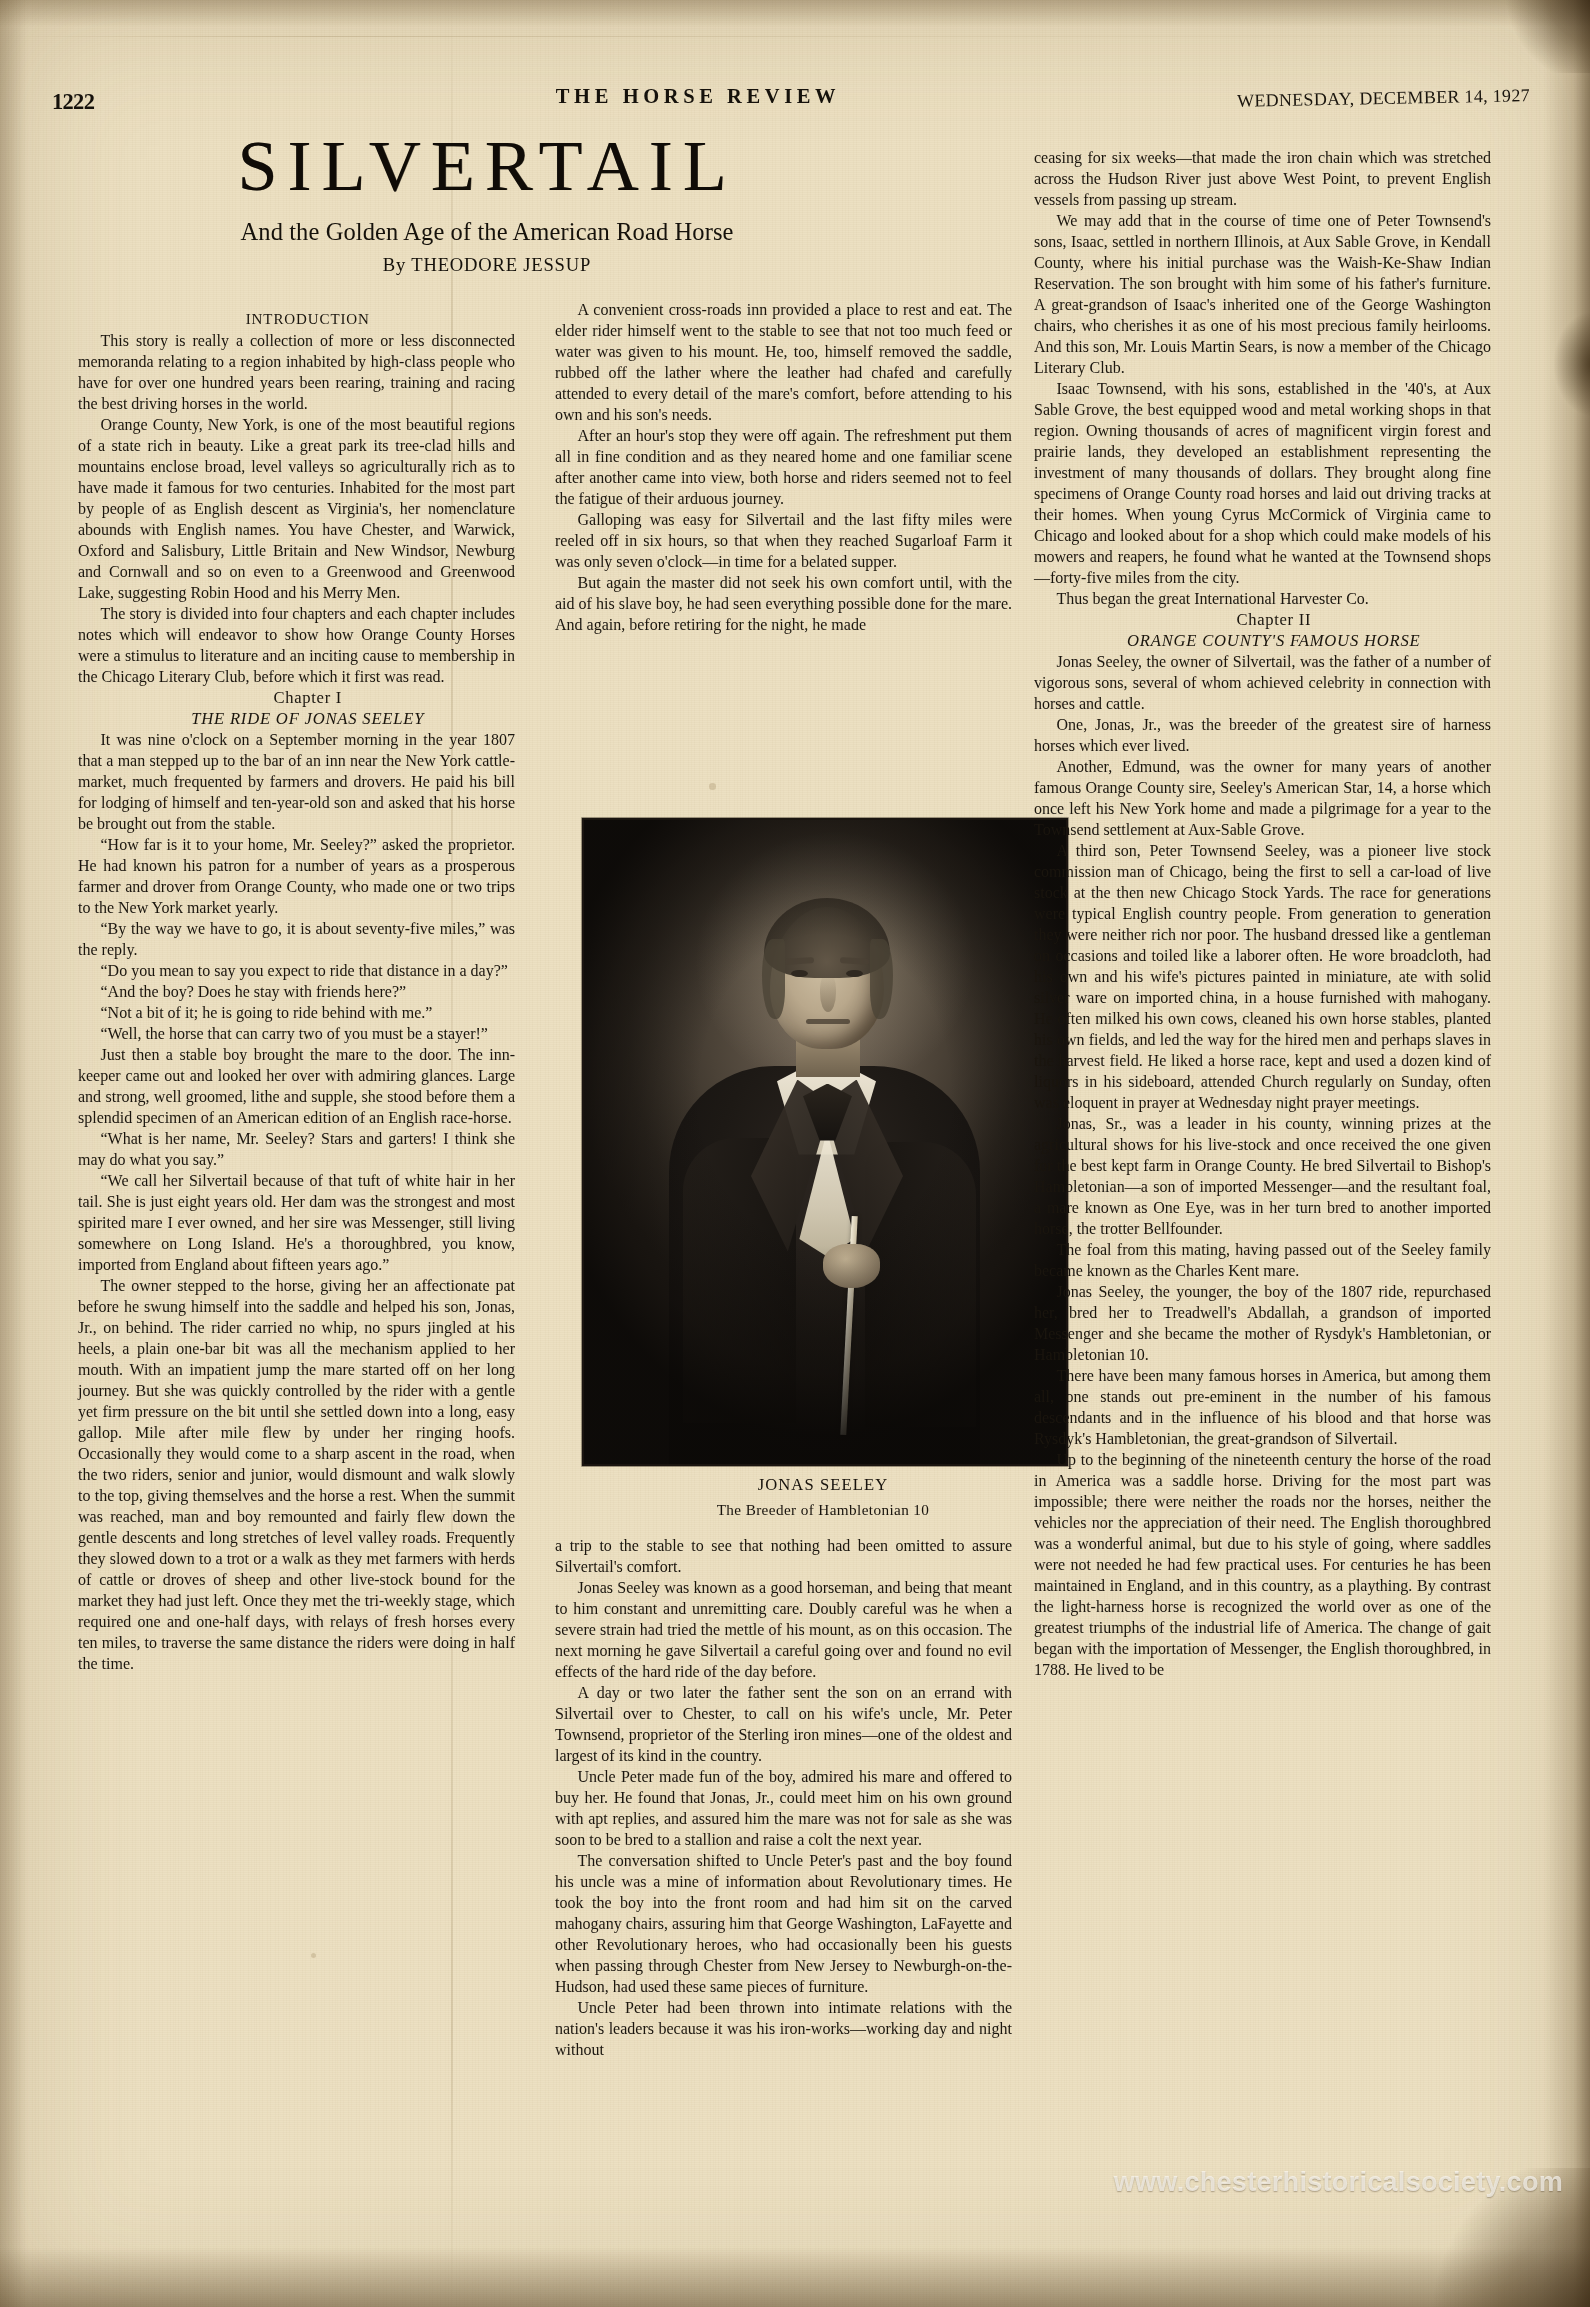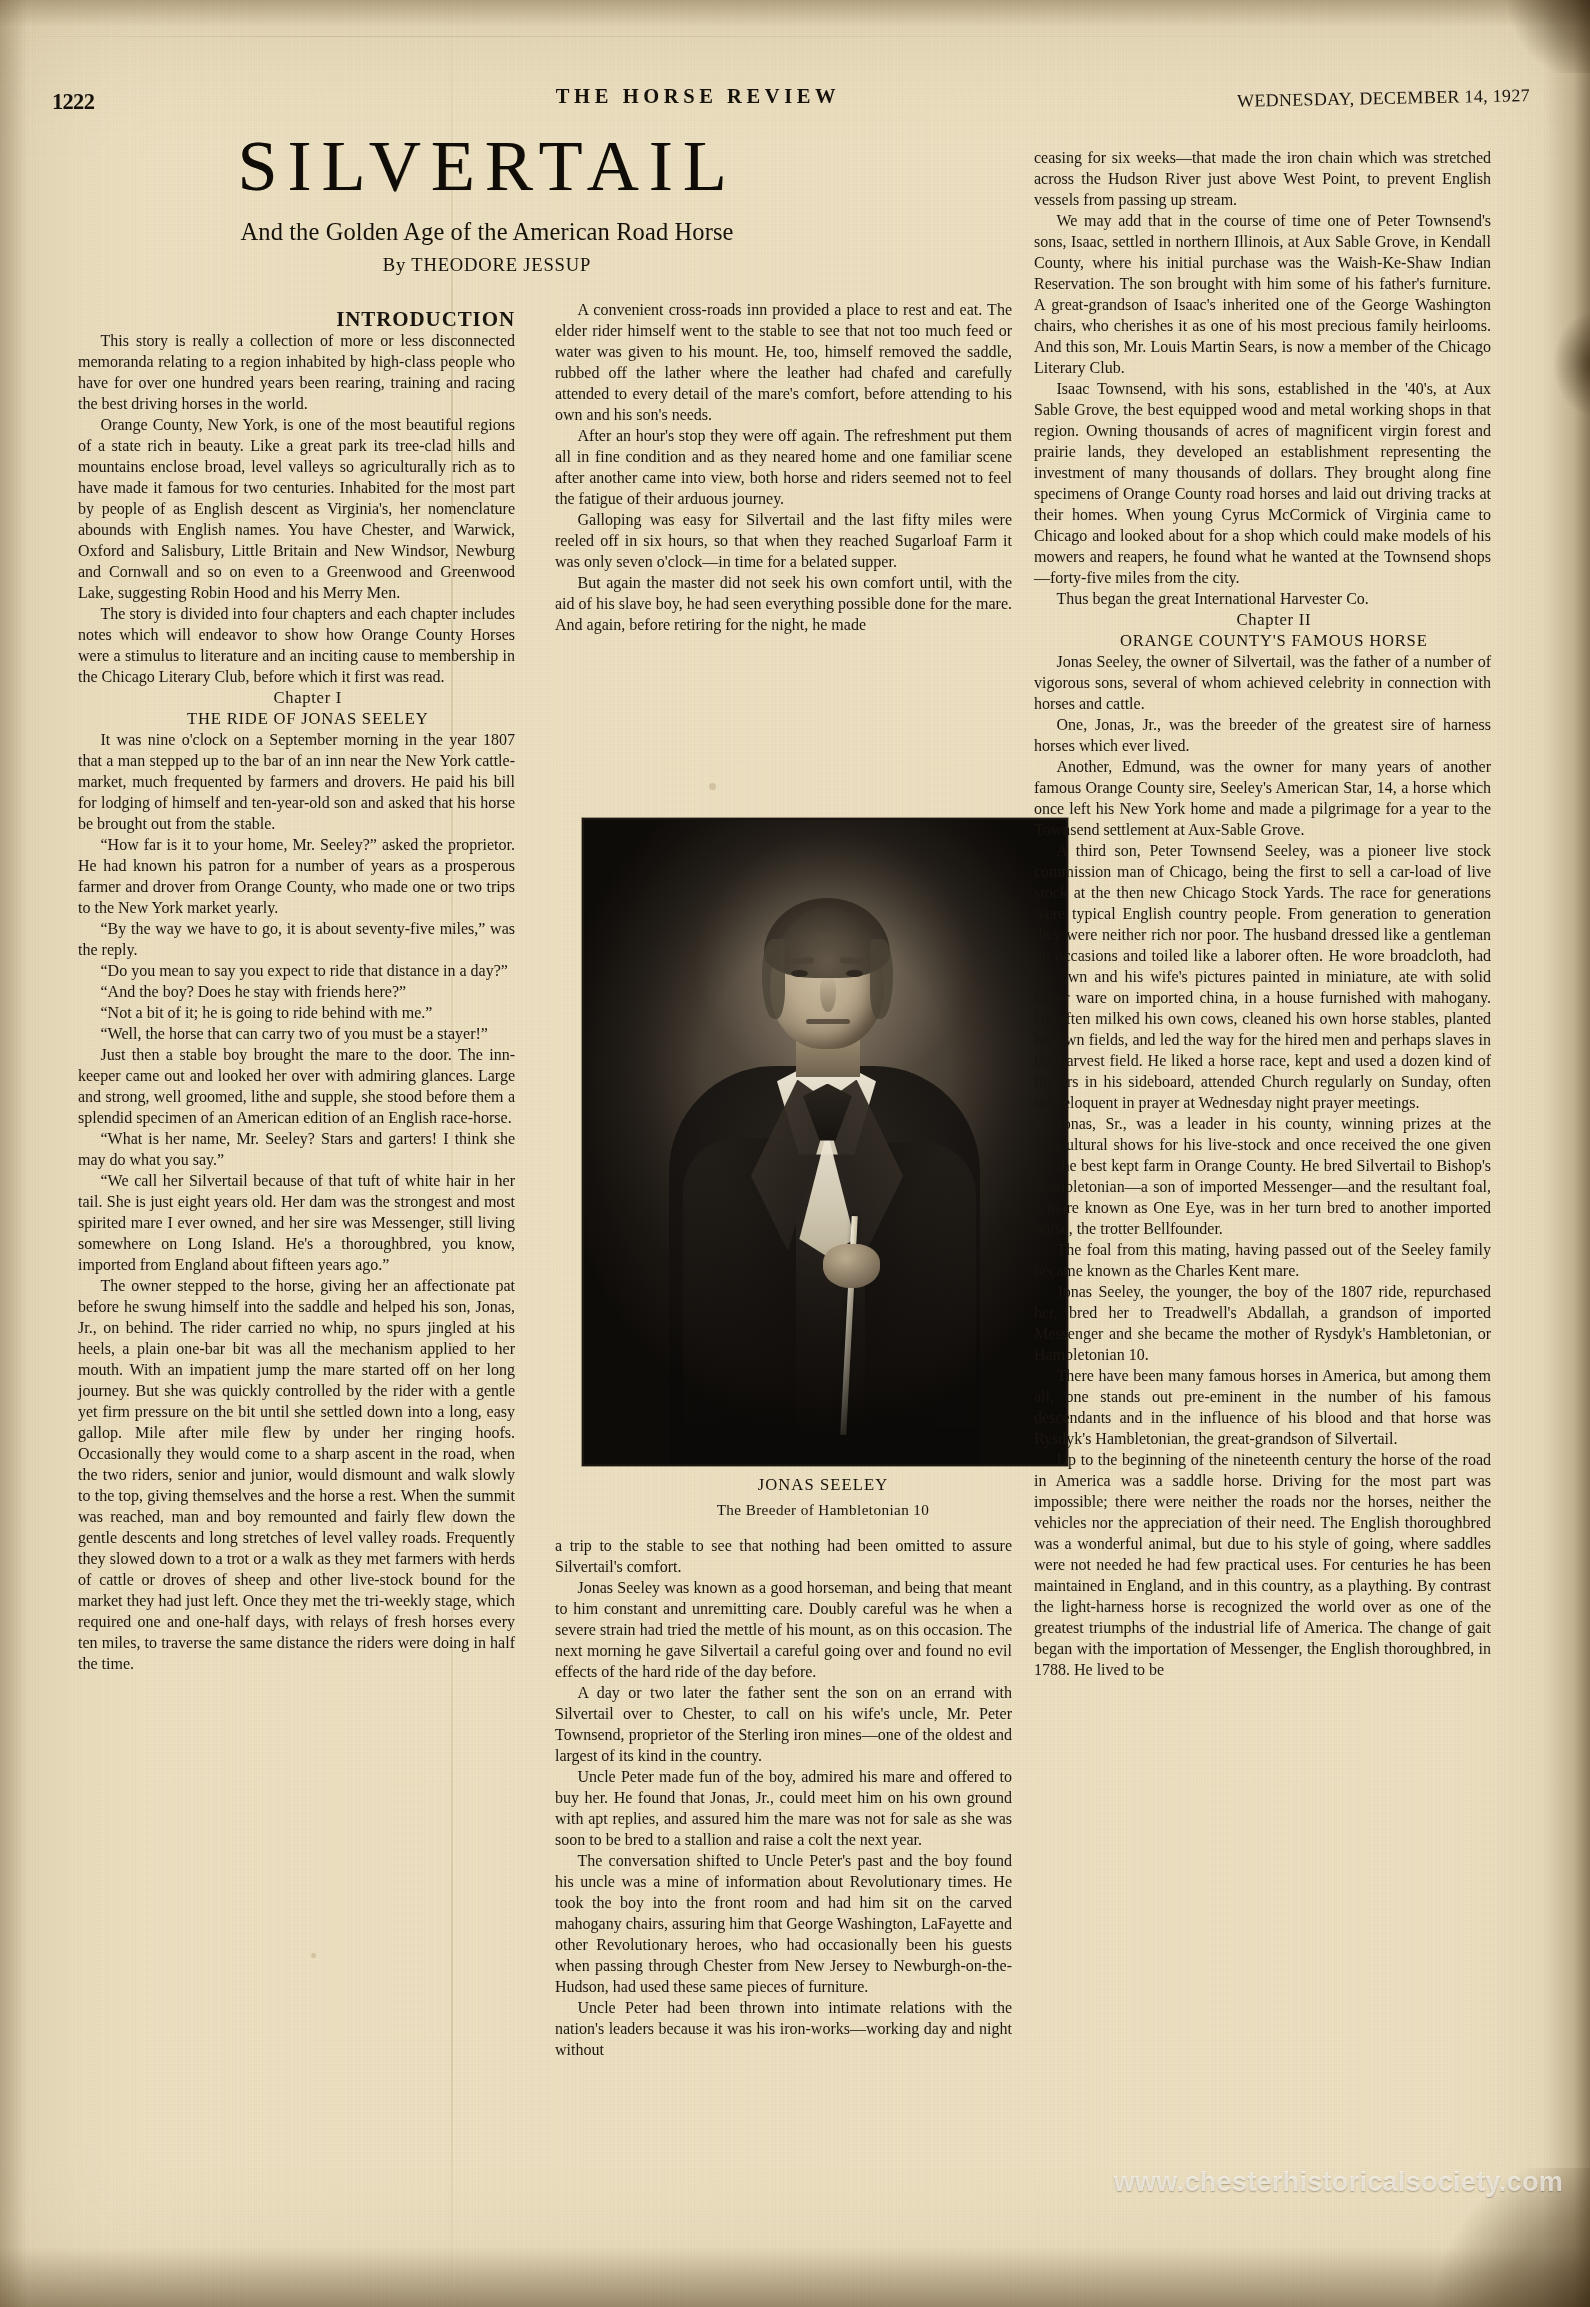--- a/index.html
+++ b/index.html
@@ -113,33 +113,34 @@
     color:#1a150e;
     -webkit-hyphens:none;hyphens:none;
   }
   #col1{left:78px;top:309px;width:437px;}
   #col2{left:555px;top:299px;width:457px;}
   #col3{left:1034px;top:147px;width:457px;}
 
   .col p{margin:0;text-indent:22.5px;}
   .col p.noindent{text-indent:0;}
   .sec-head{
-    text-align:right;text-indent:0;
-    font-weight:bold;letter-spacing:0.9px;
-    font-size:21px;margin:1.3px 0 2.7px 0;
+    text-align:center;text-indent:0;
+    font-weight:normal;letter-spacing:0.9px;
+    font-size:15px;margin:1.3px 0 2.7px 0;
   }
   .chap-label{
     text-align:center;text-indent:0;
     font-size:16.6px;letter-spacing:0.7px;
     margin:20px 0 1.3px 0;
   }
   .chap-title{
     text-align:center;text-indent:0;
     font-size:16.6px;letter-spacing:0.8px;
     margin:0 0 3.3px 0;
+    font-style:italic;
   }
 
   
   #photo-figure{
     position:absolute;left:542px;top:807px;width:482px;
   }
   #photo-frame{
     width:482px;height:644px;
     border:2.7px solid #1a1410;
     background:#3a3027;

